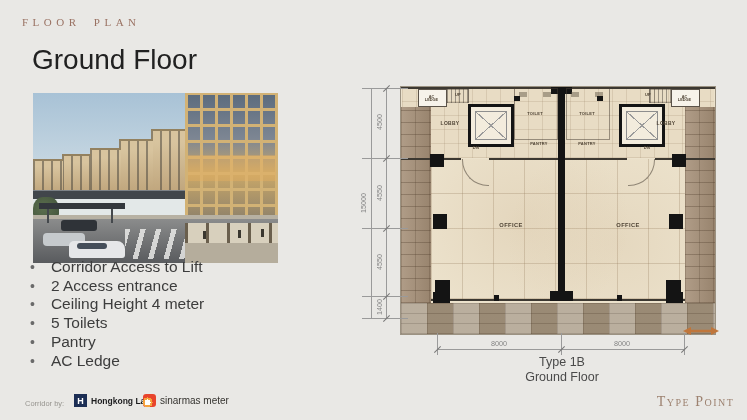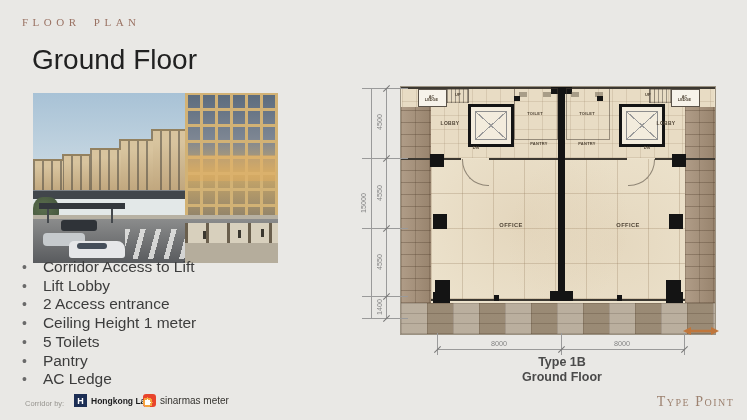--- a/index.html
+++ b/index.html
@@ -37,21 +37,21 @@
   .car1{left:36px;top:148px;width:56px;height:17px;background:#e6e7e9;border-radius:5px 8px 3px 3px;}
   .car1w{left:44px;top:150px;width:30px;height:6px;background:#454e5a;border-radius:3px;}
   .car2{left:10px;top:140px;width:42px;height:13px;background:#c6cacd;border-radius:4px;}
   .car3{left:28px;top:127px;width:36px;height:11px;background:#2f3338;border-radius:3px;}
   .shopfront{left:152px;top:130px;width:93px;height:20px;background-color:#d8d0bd;
          background-image:repeating-linear-gradient(90deg,#6a5f4d 0 3px,transparent 3px 21px);}
   .rwalk{left:152px;top:150px;width:93px;height:20px;background:#b5ad9c;}
   .person{width:3px;height:8px;background:#3a372f;}
 
   
-  .bullets{position:absolute;left:12px;top:258px;width:345px;margin:0;padding:0;list-style:none;}
+  .bullets{position:absolute;left:20px;top:258px;width:345px;margin:0;padding:0;list-style:none;}
   .bullets li{display:flex;align-items:baseline;font-size:15.5px;color:#3d3d3d;line-height:18.7px;}
   .bullets li::before{content:"\2022";color:#6a6a6a;font-size:14px;margin:0 16px 0 10px;}
 
   
   .devby{position:absolute;left:25px;top:399px;font-size:7.5px;color:#979590;}
   .hkl{position:absolute;left:74px;top:394px;display:flex;align-items:center;gap:4px;}
   .hkl-icon{width:13px;height:13px;background:#1c2e54;color:#fff;font-size:9px;font-weight:bold;
             display:flex;align-items:center;justify-content:center;}
   .hkl-text{font-size:8.5px;font-weight:bold;color:#1d1d1f;}
   .sml{position:absolute;left:143px;top:394px;display:flex;align-items:center;gap:4px;}
@@ -106,21 +106,21 @@
        text-align:center;transform:scale(.55);transform-origin:center;white-space:normal;}
   .arc{position:absolute;background:transparent;}
 
   
   .dim{position:absolute;background:#9a9a9a;}
   .slash{position:absolute;width:9px;height:1px;background:#777;transform:rotate(-45deg);}
   .dim-label{position:absolute;font-size:8.5px;color:#858585;text-align:center;
              transform:scale(.85);transform-origin:center;white-space:nowrap;}
   .dim-label.rot{transform:rotate(-90deg) scale(.85);}
   .caption{position:absolute;left:502px;top:355px;width:120px;text-align:center;
-           font-size:12.5px;color:#4a4a4a;line-height:14.5px;font-weight:bold;}
+           font-size:12.5px;color:#4a4a4a;line-height:14.5px;}
 </style>
 </head>
 <body>
 
 <div class="slide">
 
   <div class="eyebrow">FLOOR PLAN</div>
   <h1 class="title">Ground Floor</h1>
 
   <div class="photo">
@@ -148,27 +148,24 @@
     <div class="ph person" style="left:170px;top:138px;"></div>
     <div class="ph person" style="left:205px;top:137px;"></div>
     <div class="ph person" style="left:228px;top:136px;"></div>
   </div>
 
   <ul class="bullets">
     <li>
         <span>Corridor Access to Lift</span>
       </li>
     <li>
-        <span>Lift Lobby</span>
-      </li>
-    <li>
         <span>2 Access entrance</span>
       </li>
     <li>
-        <span>Ceiling Height 1 meter</span>
+        <span>Ceiling Height 4 meter</span>
       </li>
     <li>
         <span>5 Toilets</span>
       </li>
     <li>
         <span>Pantry</span>
       </li>
     <li>
         <span>AC Ledge</span>
       </li>

